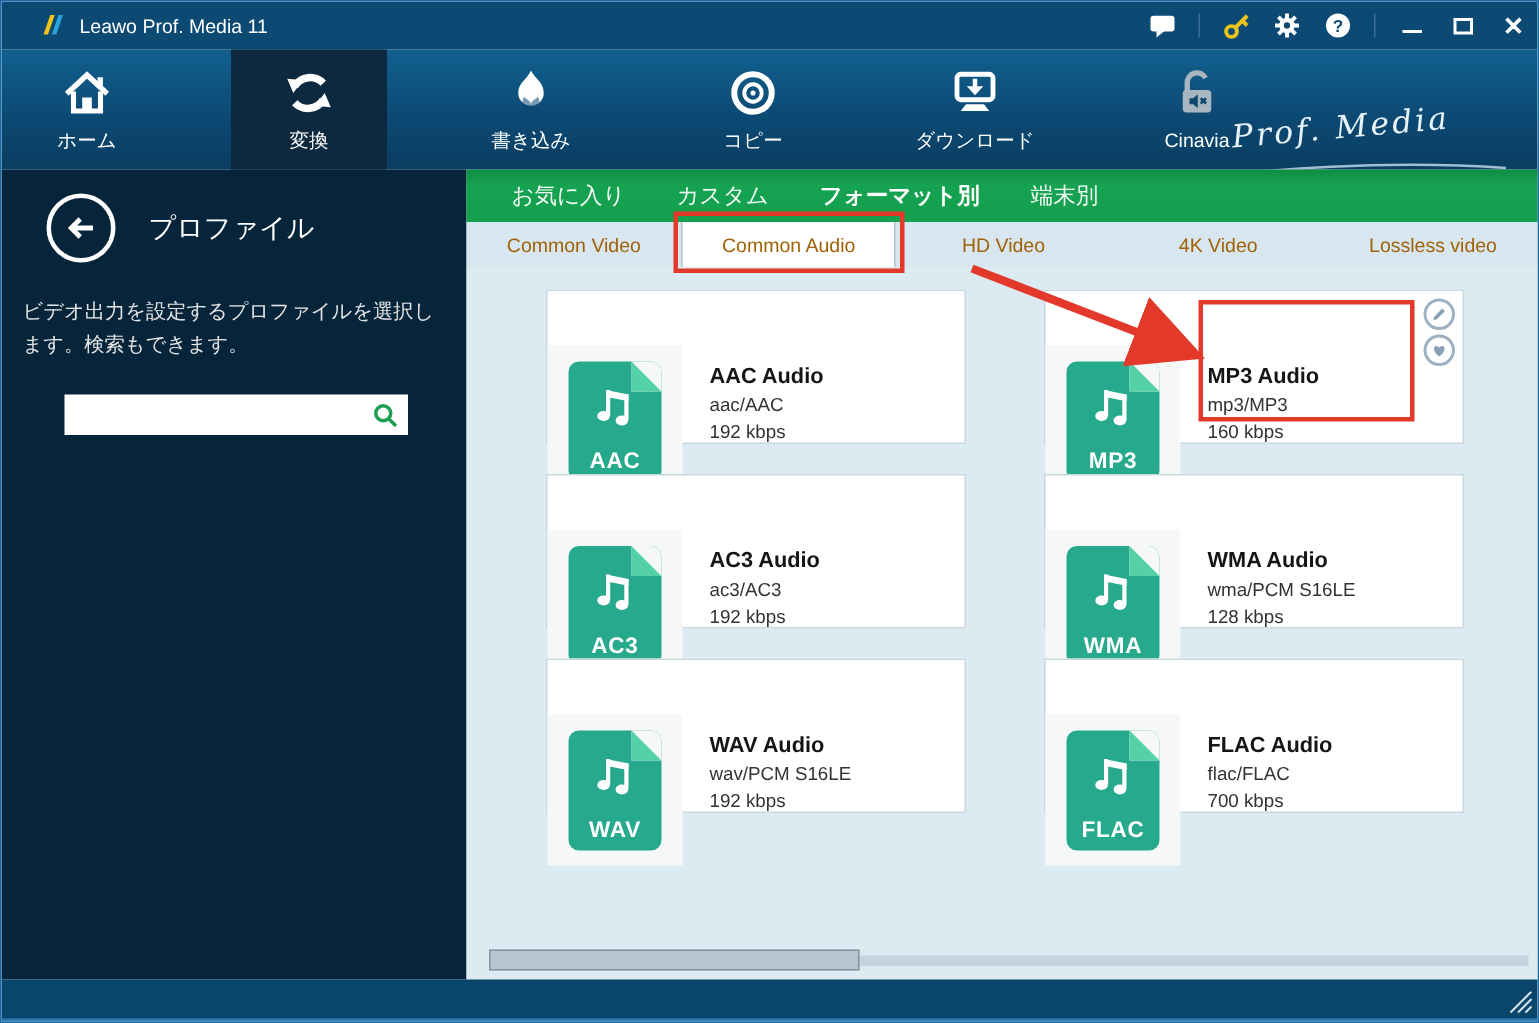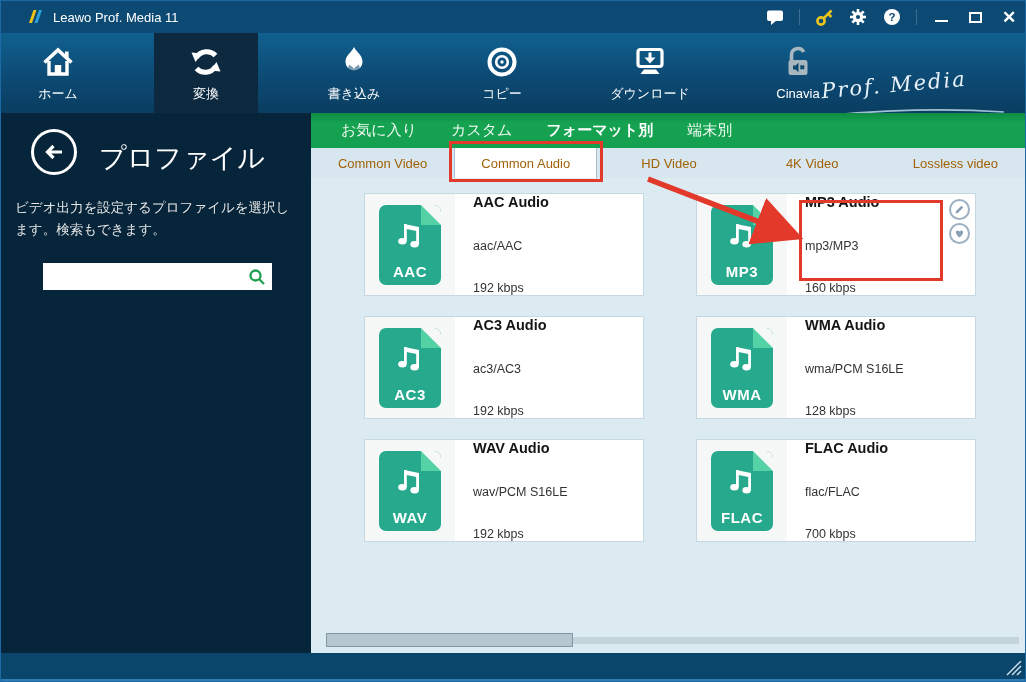--- a/index.html
+++ b/index.html
@@ -24,43 +24,43 @@
   .nav-items{position:absolute;left:5px;top:0;display:flex;height:80px;gap:44px;}
   .nav-item{width:104px;height:80px;display:flex;flex-direction:column;align-items:center;justify-content:center;gap:5px;cursor:pointer;}
   .nav-item.active{background:#0c2940;}
   .nav-item svg{display:block;}
   .nav-label{color:#fff;font-size:13px;}
   .brand{position:absolute;right:58px;top:40px;color:#e9f2f8;font-family:"DejaVu Serif",serif;font-style:italic;font-size:21px;letter-spacing:2px;transform:rotate(-5deg);}
   .brand-swoosh{position:absolute;right:18px;top:72px;}
   
   .sidebar{position:absolute;left:0;top:112px;width:310px;height:540px;background:#06243a;}
   .back-btn{position:absolute;left:30px;top:16px;width:46px;height:46px;border:3px solid #fff;border-radius:50%;display:flex;align-items:center;justify-content:center;cursor:pointer;}
-  .sb-title{position:absolute;left:98px;top:27px;color:#fff;font-size:27px;}
+  .sb-title{position:absolute;left:98px;top:27px;color:#fff;font-size:18px;}
   .sb-desc{position:absolute;left:14px;top:84px;width:286px;color:#e5e5e5;font-size:13.5px;line-height:1.65;}
   .search-box{position:absolute;left:42px;top:150px;width:229px;height:27px;background:#fff;display:flex;align-items:center;}
   .search-input{flex:1;border:none;outline:none;height:100%;padding:0 6px;font-size:13px;background:transparent;}
   .search-ico{margin-right:6px;display:flex;}
   
   .cat-tabs{position:absolute;left:310px;top:112px;width:716px;height:35px;background:linear-gradient(180deg,#0e8c43 0%,#16a351 30%,#14a04f 100%);display:flex;align-items:center;padding-left:13px;}
   .cat-tab{color:#f2faf4;font-size:15px;padding:0 17px;height:100%;display:flex;align-items:center;cursor:pointer;}
   .cat-tab.active{font-weight:bold;color:#fff;}
   
   .fmt-tabs{position:absolute;left:310px;top:147px;width:716px;height:30px;background:#d8e6ef;display:flex;}
   .fmt-tab{width:143.2px;height:30px;display:flex;align-items:center;justify-content:center;font-size:13px;color:#a16207;cursor:pointer;}
   .fmt-tab.active{background:#fff;border-left:1px solid #aabfcc;border-right:1px solid #aabfcc;}
   
   .content{position:absolute;left:310px;top:177px;width:716px;height:475px;background:#dcebf2;}
   .card{position:absolute;width:280px;height:103px;background:#fff;border:1px solid #c6d9e0;display:flex;cursor:pointer;}
-  .card-strip{width:90px;height:100%;background:#f6f8f8;display:flex;align-items:center;justify-content:center;}
+  .card-strip{width:90px;height:100%;background:#f6f8f8;display:flex;align-items:center;justify-content:center;margin-top:36px;}
   .file-icon{position:relative;width:62px;height:80px;background:#27a98d;border-radius:7px;}
   .file-cut{position:absolute;top:0;right:0;width:20px;height:20px;background:#f6f8f8;border-radius:0 7px 0 0;}
   .file-fold{position:absolute;top:0;right:0;width:0;height:0;border-left:20px solid #55d2a5;border-top:20px solid transparent;}
   .file-note{position:absolute;left:13px;top:12px;}
   .file-badge{position:absolute;bottom:5px;left:0;width:100%;text-align:center;color:#fff;font-weight:bold;font-size:15px;letter-spacing:.5px;}
-  .card-text{flex:1;display:flex;flex-direction:column;justify-content:space-between;padding-left:18px;gap:4px;}
+  .card-text{flex:1;display:flex;flex-direction:column;justify-content:flex-end;padding-left:18px;gap:4px;}
   .card-title{font-size:14.5px;font-weight:bold;color:#151515;}
   .card-sub{font-size:12.5px;color:#333;}
   .card-actions{position:absolute;right:5px;top:5px;display:flex;flex-direction:column;gap:3px;}
   .act-ico{width:21px;height:21px;border:2px solid #9db1c2;border-radius:50%;display:flex;align-items:center;justify-content:center;cursor:pointer;background:#fff;}
   
   .hscroll-track{position:absolute;left:15px;top:459px;width:693px;height:7px;background:#c3d4dd;}
   .hscroll-thumb{position:absolute;left:15px;top:455px;width:247px;height:14px;background:#b7c5cf;border:1px solid #8195a2;cursor:grab;}
   
   .bottombar{position:absolute;left:0;top:652px;width:1024px;height:28px;background:#0a466b;border-bottom:2px solid #2d7fb5;}
   .resize-grip{position:absolute;right:3px;bottom:3px;}

